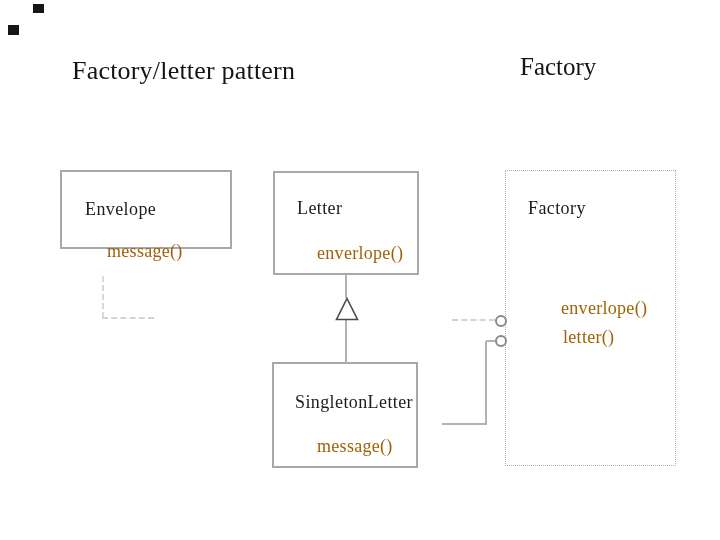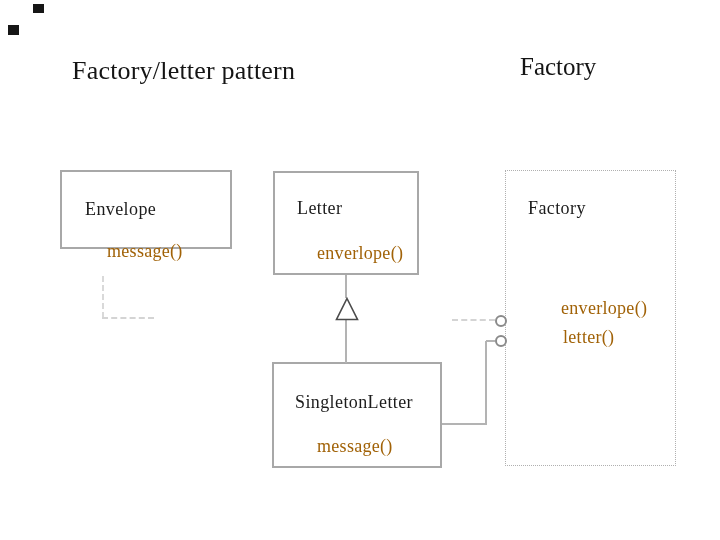--- a/index.html
+++ b/index.html
@@ -89,21 +89,21 @@
 <div class="class-box" style="left:60px; top:170px; width:172px; height:79px;">
   <div class="box-name" style="left:23px; top:26px;">Envelope</div>
   <div class="box-method" style="left:45px; top:70px;">message()</div>
 </div>
 
 <div class="class-box" style="left:273px; top:171px; width:146px; height:104px;">
   <div class="box-name" style="left:22px; top:24px;">Letter</div>
   <div class="box-method" style="left:42px; top:71px;">enverlope()</div>
 </div>
 
-<div class="class-box" style="left:272px; top:362px; width:170px; height:106px;">
+<div class="class-box" style="left:272px; top:362px; width:146px; height:106px;">
   <div class="box-name" style="left:21px; top:27px;">SingletonLetter</div>
   <div class="box-method" style="left:43px; top:73px;">message()</div>
 </div>
 
 <div class="class-box dotted" style="left:505px; top:170px; width:171px; height:296px;">
   <div class="box-name" style="left:22px; top:26px;">Factory</div>
   <div class="box-method" style="left:43px; top:128px;margin-left:12px;">enverlope()</div>
   <div class="box-method" style="left:43px; top:157px;margin-left:14px;">letter()</div>
 </div>
 

